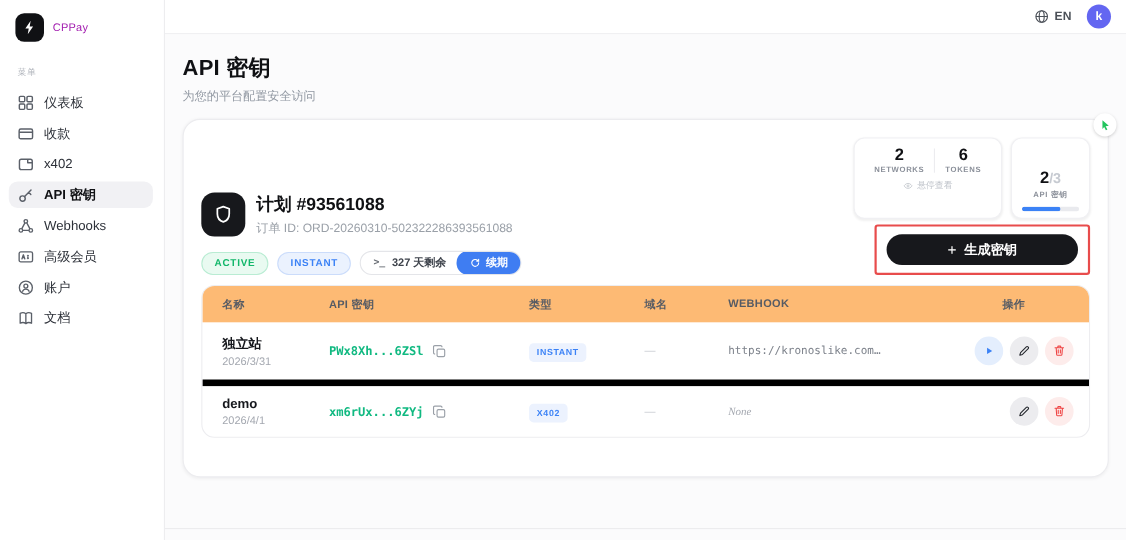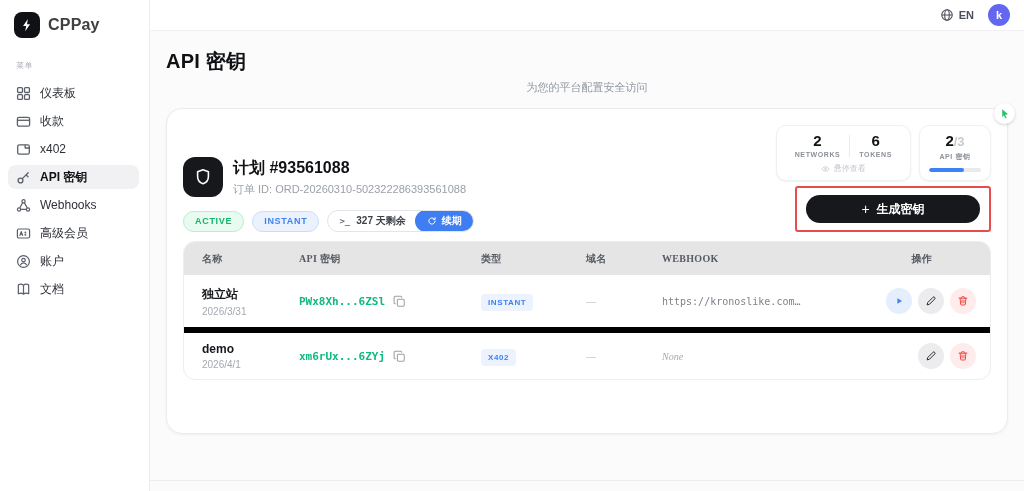--- a/index.html
+++ b/index.html
@@ -4,37 +4,37 @@
 <style>
   * { margin:0; padding:0; box-sizing:border-box; }
   html,body { width:1024px; height:491px; overflow:hidden; }
   body { font-family:"Liberation Sans","DejaVu Sans",sans-serif; background:#fafafa; color:#16181d; position:relative; }
   svg { display:block; }
 
   
   .sidebar { position:absolute; left:0; top:0; width:150px; height:491px; background:#fff; border-right:1px solid #ededef; padding:10px 10px 0 14px; z-index:5; }
   .logo-row { display:flex; align-items:center; gap:8px; margin:2px 0 22px 0; }
   .logo-box { width:26px; height:26px; border-radius:8px; background:#101114; display:flex; align-items:center; justify-content:center; }
-  .logo-name { font-size:16px; font-weight:700; letter-spacing:.2px; color:#404040; }
+  .logo-name { font-size:10px; font-weight:400; letter-spacing:.2px; color:#a21caf; }
   .menu-label { font-size:8px; color:#b3b7be; letter-spacing:.5px; margin:0 0 10px 2px; }
   .nav-item { display:flex; align-items:center; gap:9px; height:24px; padding:0 8px; margin:0 0 4px -6px; border-radius:8px; color:#2c3038; cursor:pointer; }
   .nav-item .nav-icon { color:#5b6069; width:15px; height:15px; flex:0 0 15px; }
   .nav-label { font-size:12px; }
   .nav-item.active { background:#f1f1f4; }
   .nav-item.active .nav-label { font-weight:700; color:#101114; }
 
   
   .topbar { position:absolute; left:150px; right:0; top:0; height:31px; background:#fff; border-bottom:1px solid #f0f0f2; display:flex; align-items:center; justify-content:flex-end; gap:14px; padding-right:14px; z-index:4; }
   .lang { display:flex; align-items:center; gap:5px; color:#4b5058; font-size:11px; font-weight:600; cursor:pointer; }
   .avatar { width:22px; height:22px; border-radius:50%; background:#6366f1; color:#fff; font-size:11px; font-weight:700; display:flex; align-items:center; justify-content:center; cursor:pointer; }
 
   
   .main { position:absolute; left:150px; top:31px; right:0; bottom:0; background:#fbfbfc; padding:17px 16px 0 16px; }
   .page-title { font-size:20px; font-weight:800; color:#101114; letter-spacing:.2px; }
-  .page-subtitle { font-size:11px; color:#9097a1; margin-top:5px;text-align:center; }
+  .page-subtitle { font-size:11px; color:#9097a1; margin-top:5px; }
 
   .plan-card { position:relative; margin-top:13px; background:#fff; border:1px solid #ececef; border-radius:16px; box-shadow:0 1px 3px rgba(16,17,20,.05); padding:16px; height:326px; }
   .plan-top { display:flex; justify-content:space-between; align-items:flex-end; }
   .plan-left { }
   .plan-id-row { display:flex; align-items:center; gap:10px; }
   .plan-shield { width:40px; height:40px; border-radius:12px; background:#17181c; display:flex; align-items:center; justify-content:center; }
   .plan-title { font-size:16px; font-weight:800; color:#101114; }
   .plan-order { font-size:11px; color:#9aa0a8; margin-top:3px; }
   .badge-row { display:flex; align-items:center; gap:8px; margin-top:13px; }
   .pill { height:21px; display:inline-flex; align-items:center; padding:0 11px; border-radius:11px; font-size:9px; font-weight:800; letter-spacing:.7px; }
@@ -48,36 +48,36 @@
   .plan-right { width:196px; position:relative; }
   .stats-row { display:flex; gap:8px; justify-content:flex-end; }
   .stat-card { background:#fff; border:1px solid #f0f0f3; border-radius:10px; box-shadow:0 1px 2px rgba(16,17,20,.06); padding:7px 9px 6px; }
   .stat-duo { display:flex; align-items:center; }
   .stat-col { text-align:center; padding:0 9px; }
   .stat-value { font-size:15px; font-weight:800; color:#101114; line-height:16px; }
   .stat-label { font-size:7px; font-weight:700; letter-spacing:.6px; color:#8b909a; margin-top:2px; }
   .vline { width:1px; height:22px; background:#ececef; }
   .hover-hint { display:flex; align-items:center; justify-content:center; gap:4px; color:#bfc3ca; font-size:8px; margin-top:5px; }
   .keys-card { width:74px; text-align:center; }
-  .keys-value { font-size:15px; font-weight:800; color:#101114; line-height:16px; }
+  .keys-value { font-size:15px; font-weight:800; color:#101114; line-height:16px;margin-top:21px; }
   .keys-total { font-size:13px; font-weight:700; color:#c6cad1; }
   .keys-label { font-size:7px; font-weight:700; letter-spacing:.6px; color:#8b909a; margin-top:2px; }
   .progress-track { width:52px; height:4px; border-radius:2px; background:#e9eaee; margin:6px auto 0; overflow:hidden; }
   .progress-fill { height:100%; border-radius:2px; background:#3b82f6; }
   .red-box { margin-top:5px; border:2px solid #e84c4c; border-radius:3px; padding:7px 9px; }
   .gen-btn { width:100%; height:28px; border:none; border-radius:14px; background:#17181c; color:#fff; font-size:12px; font-weight:700; display:flex; align-items:center; justify-content:center; gap:7px; cursor:pointer; font-family:inherit; }
   .gen-plus { font-size:14px; font-weight:500; line-height:12px; }
   .cursor-badge { position:absolute; top:-6px; right:-8px; width:21px; height:21px; border-radius:50%; background:#fff; box-shadow:0 1px 3px rgba(0,0,0,.18); display:flex; align-items:center; justify-content:center; }
 
   .section-row { display:flex; align-items:center; gap:6px; margin:26px 0 0 2px; color:#3f434b; }
   .section-title { font-size:12px; font-weight:700; letter-spacing:.3px; }
 
   .table-card { margin-top:9px; border:1px solid #ededf0; border-radius:12px; overflow:hidden; background:#fff; }
   .t-grid { display:grid; grid-template-columns:97px 182px 105px 76px 222px 1fr; align-items:center; padding-left:18px; }
-  .t-head { background:#e5e5e5; height:33px;font-family:Liberation Serif, serif; }
+  .t-head { background:#fdba74; height:33px; }
   .t-head span { font-size:10px; font-weight:700; color:#565b64; letter-spacing:.3px; }
   .t-head .th-actions { text-align:right; padding-right:58px; }
   .t-row { height:52px; }
   .t-row + .t-row { border-top:6px solid #000000; }
   .cell-name .nm { font-size:12px; font-weight:700; color:#16181d; }
   .cell-name .dt { font-size:10px; color:#a4a8b0; margin-top:3px; }
   .cell-key { display:flex; align-items:center; gap:8px; }
   .key-text { font-family:"DejaVu Sans Mono",monospace; font-size:11px; font-weight:700; color:#10b981; }
   .copy-btn { background:none; border:none; color:#9aa0a8; cursor:pointer; padding:0; }
   .type-badge { display:inline-flex; align-items:center; height:17px; padding:0 7px; border-radius:4px; background:#ecf2fe; color:#3b82f6; font-size:8px; font-weight:800; letter-spacing:.6px; }

